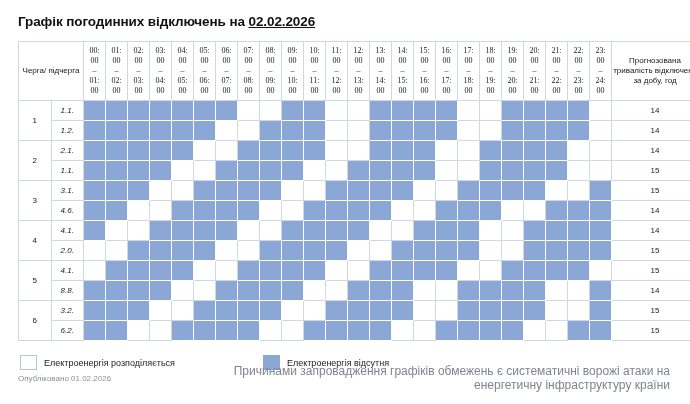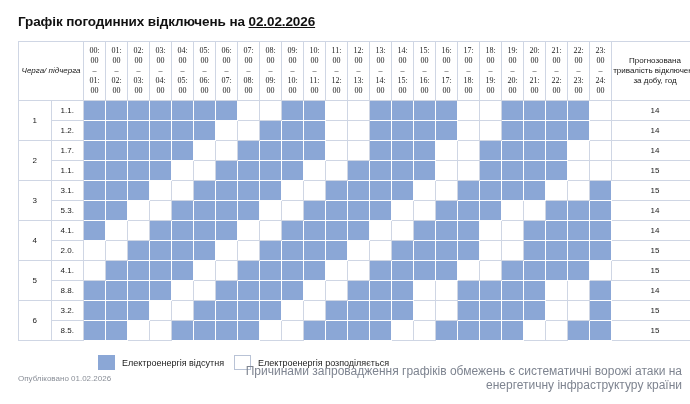--- a/index.html
+++ b/index.html
@@ -46,21 +46,20 @@
     color: #1a1a1a;
     text-align: center;
     vertical-align: middle;
     background: #ffffff;
   }
   th.corner {
     width: 64px;
     font-size: 9px;
     line-height: 1.15;
     padding: 2px;
-    font-style: italic;
   }
   th.hour {
     width: 21px;
     height: 58px;
     font-size: 7.4px;
     line-height: 1.25;
     padding: 1px 0;
     white-space: pre-line;
     font-family: Liberation Serif, serif;
   }
@@ -74,20 +73,21 @@
     width: 24px;
     font-size: 11px;
     color: #111;
   }
   td.sub {
     width: 40px;
     font-size: 9px;
     font-weight: bold;
     text-align: left;
     padding-left: 6px;
+    font-style: italic;
   }
   td.cell {
     height: 19px;
   }
   td.cell.off {
     background: #8ba7d6;
     border-color: #ffffff;
   }
   td.val {
     font-size: 9px;
@@ -118,21 +118,21 @@
   .legend-item {
     display: flex;
     align-items: center;
   }
   .legend-item.second {
     margin-left: 78px;
   }
   .footer {
     position: absolute;
     left: 18px;
-    right: 8px;
+    right: 20px;
     bottom: 12px;
     display: flex;
     align-items: center;
     font-size: 8px;
     color: #8a8f98;
     justify-content: center;
   }
   .footer .published {
     width: 180px;
   }
@@ -332,21 +332,21 @@
           <td class="cell"></td>
           <td class="cell off"></td>
           <td class="cell off"></td>
           <td class="cell off"></td>
           <td class="cell off"></td>
           <td class="cell"></td>
           <td class="val">14</td>
         </tr>
         <tr>
           <td class="queue" rowspan="2">2</td>
-          <td class="sub">1.7.</td>
+          <td class="sub">2.1.</td>
           <td class="cell off"></td>
           <td class="cell off"></td>
           <td class="cell off"></td>
           <td class="cell off"></td>
           <td class="cell off"></td>
           <td class="cell"></td>
           <td class="cell"></td>
           <td class="cell off"></td>
           <td class="cell off"></td>
           <td class="cell off"></td>
@@ -417,21 +417,21 @@
           <td class="cell off"></td>
           <td class="cell off"></td>
           <td class="cell off"></td>
           <td class="cell off"></td>
           <td class="cell"></td>
           <td class="cell"></td>
           <td class="cell off"></td>
           <td class="val">15</td>
         </tr>
         <tr>
-          <td class="sub">5.3.</td>
+          <td class="sub">4.6.</td>
           <td class="cell off"></td>
           <td class="cell off"></td>
           <td class="cell"></td>
           <td class="cell"></td>
           <td class="cell off"></td>
           <td class="cell off"></td>
           <td class="cell off"></td>
           <td class="cell off"></td>
           <td class="cell"></td>
           <td class="cell"></td>
@@ -588,21 +588,21 @@
           <td class="cell off"></td>
           <td class="cell off"></td>
           <td class="cell off"></td>
           <td class="cell off"></td>
           <td class="cell"></td>
           <td class="cell"></td>
           <td class="cell off"></td>
           <td class="val">15</td>
         </tr>
         <tr>
-          <td class="sub">8.5.</td>
+          <td class="sub">6.2.</td>
           <td class="cell off"></td>
           <td class="cell off"></td>
           <td class="cell"></td>
           <td class="cell"></td>
           <td class="cell off"></td>
           <td class="cell off"></td>
           <td class="cell off"></td>
           <td class="cell off"></td>
           <td class="cell"></td>
           <td class="cell"></td>
@@ -619,28 +619,28 @@
           <td class="cell"></td>
           <td class="cell"></td>
           <td class="cell off"></td>
           <td class="cell off"></td>
           <td class="val">15</td>
         </tr>
       </tbody>
   </table>
 
   <div class="legend">
+    <div class="legend-item">
+      <span class="swatch on"></span>
+      <span>Електроенергія розподіляється</span>
+    </div>
     <div class="legend-item second">
       <span class="swatch off"></span>
       <span>Електроенергія відсутня</span>
     </div>
-    <div class="legend-item">
-      <span class="swatch on"></span>
-      <span>Електроенергія розподіляється</span>
-    </div>
   </div>
 
   <div class="footer">
     <div class="published">Опубліковано 01.02.2026</div>
     <div class="note">Причинами запровадження графіків обмежень є систематичні ворожі атаки на енергетичну інфраструктуру країни</div>
   </div>
 
 </div>
 
 </body></html>

